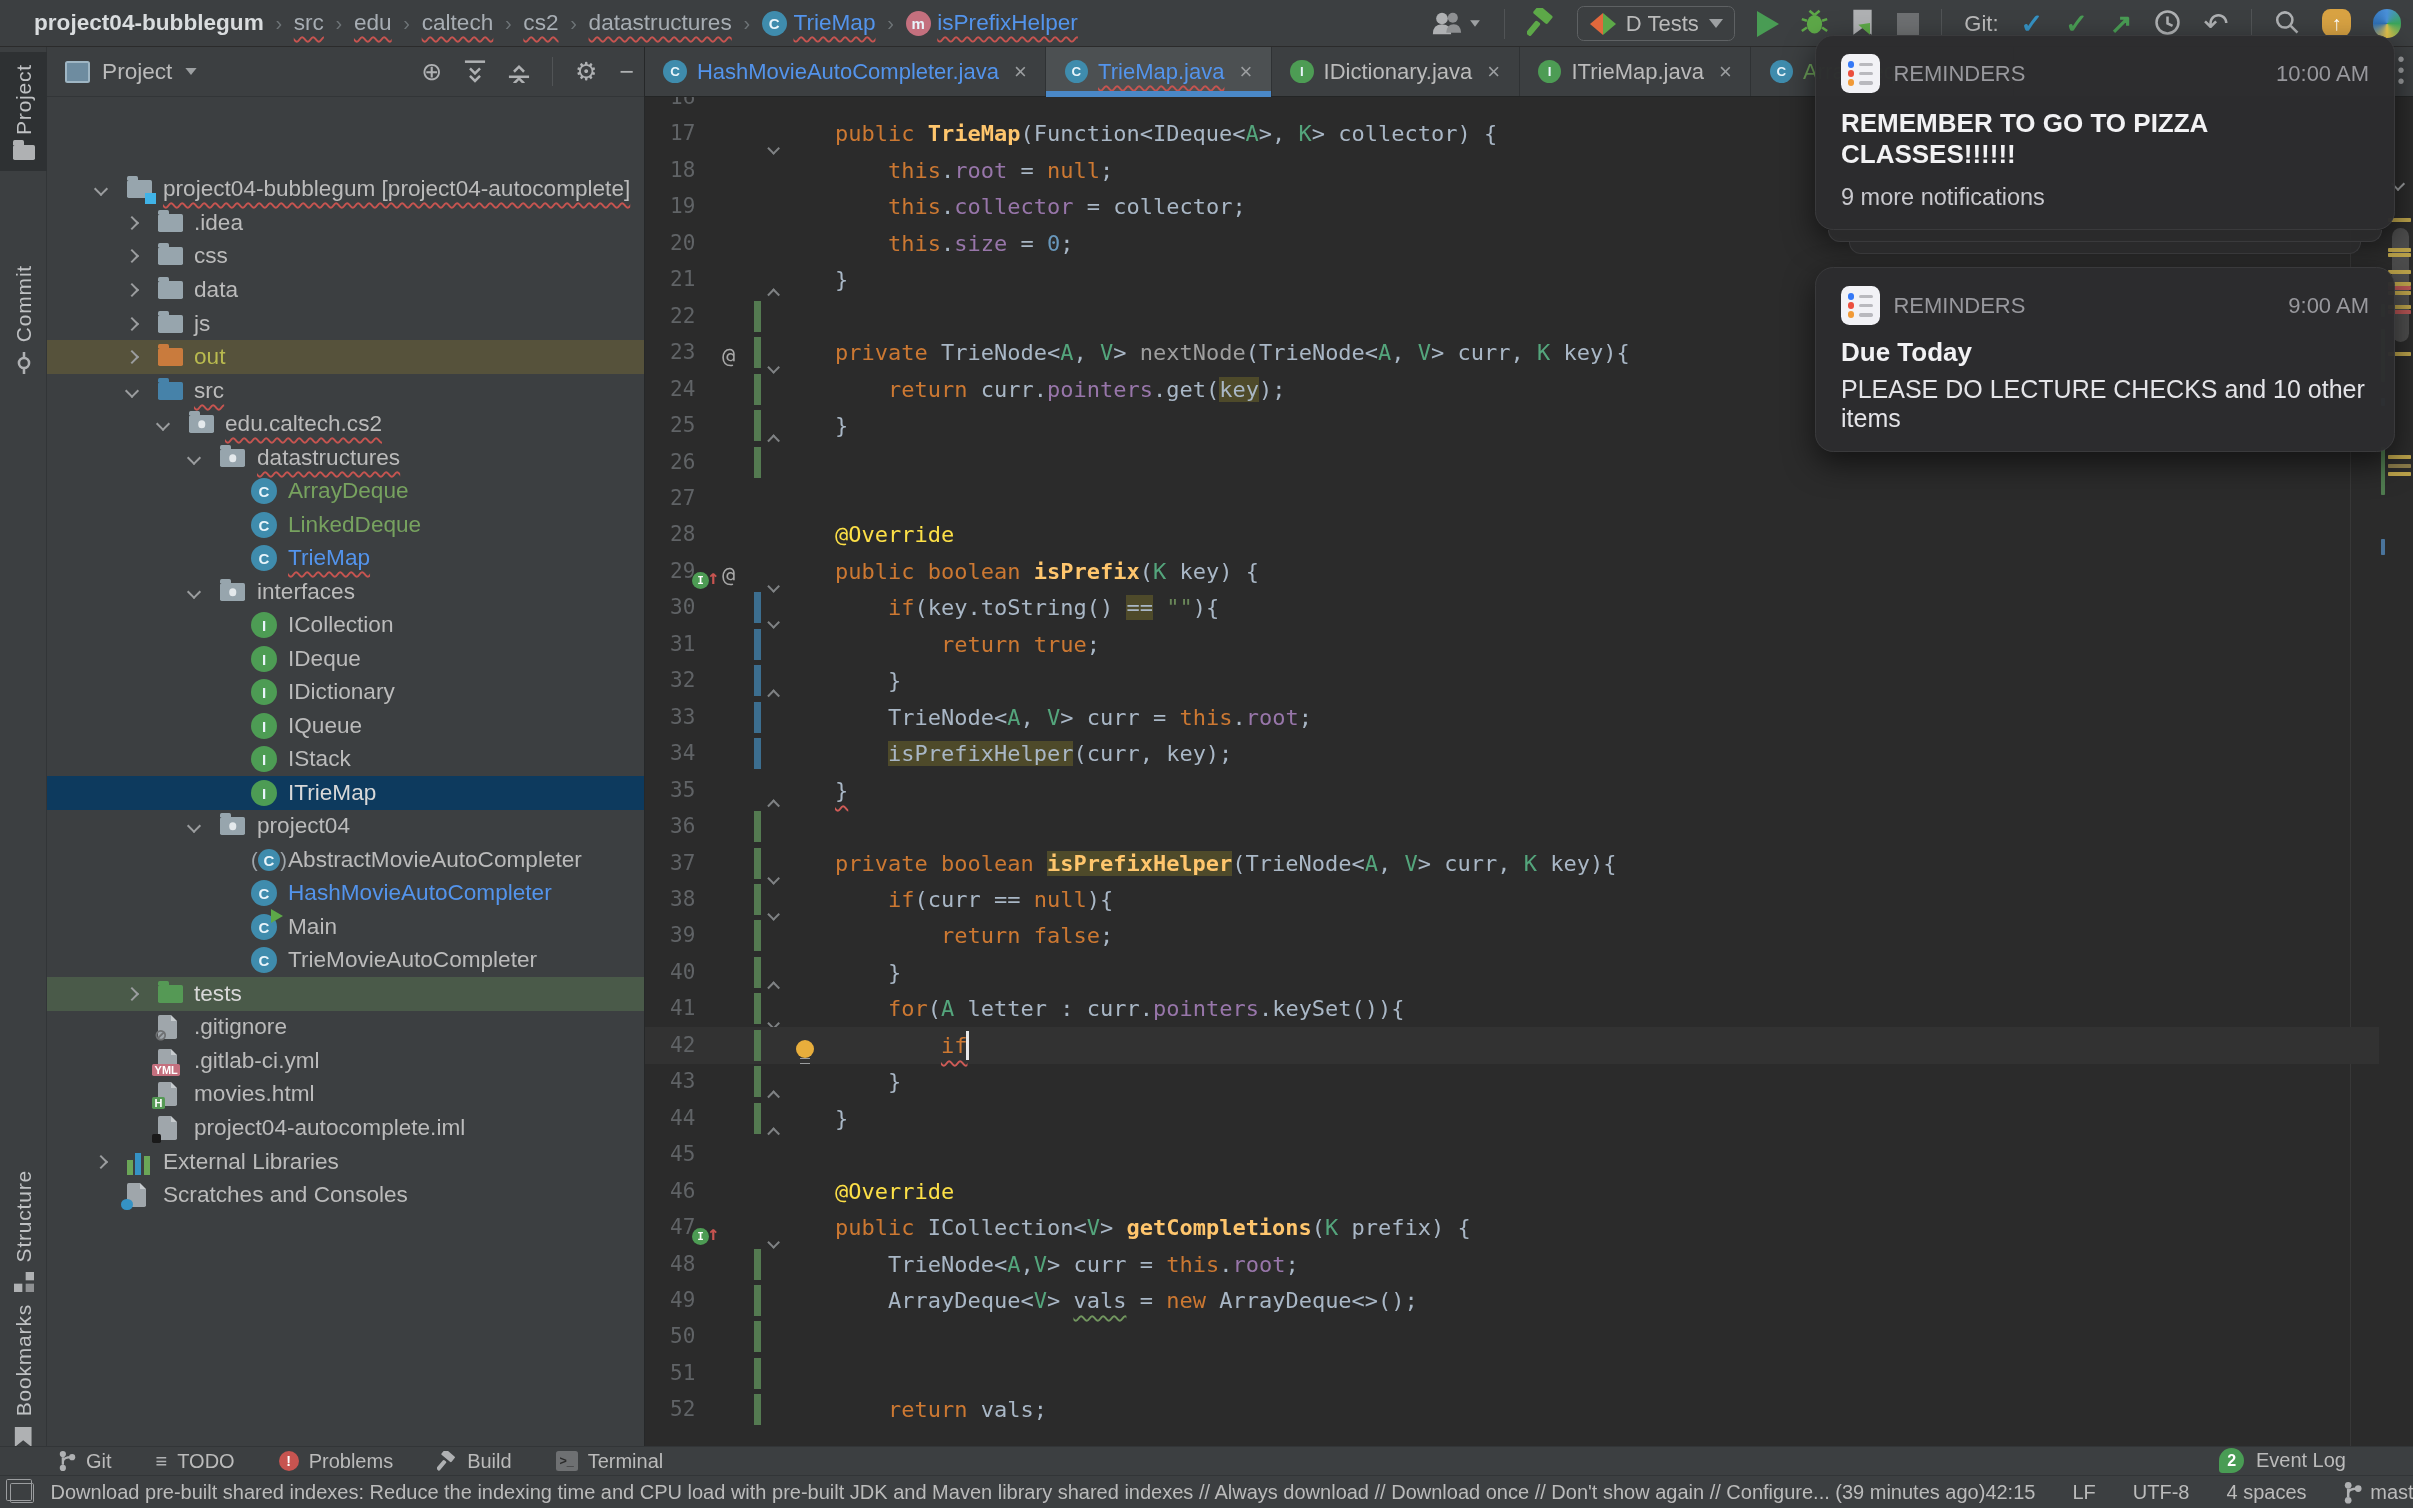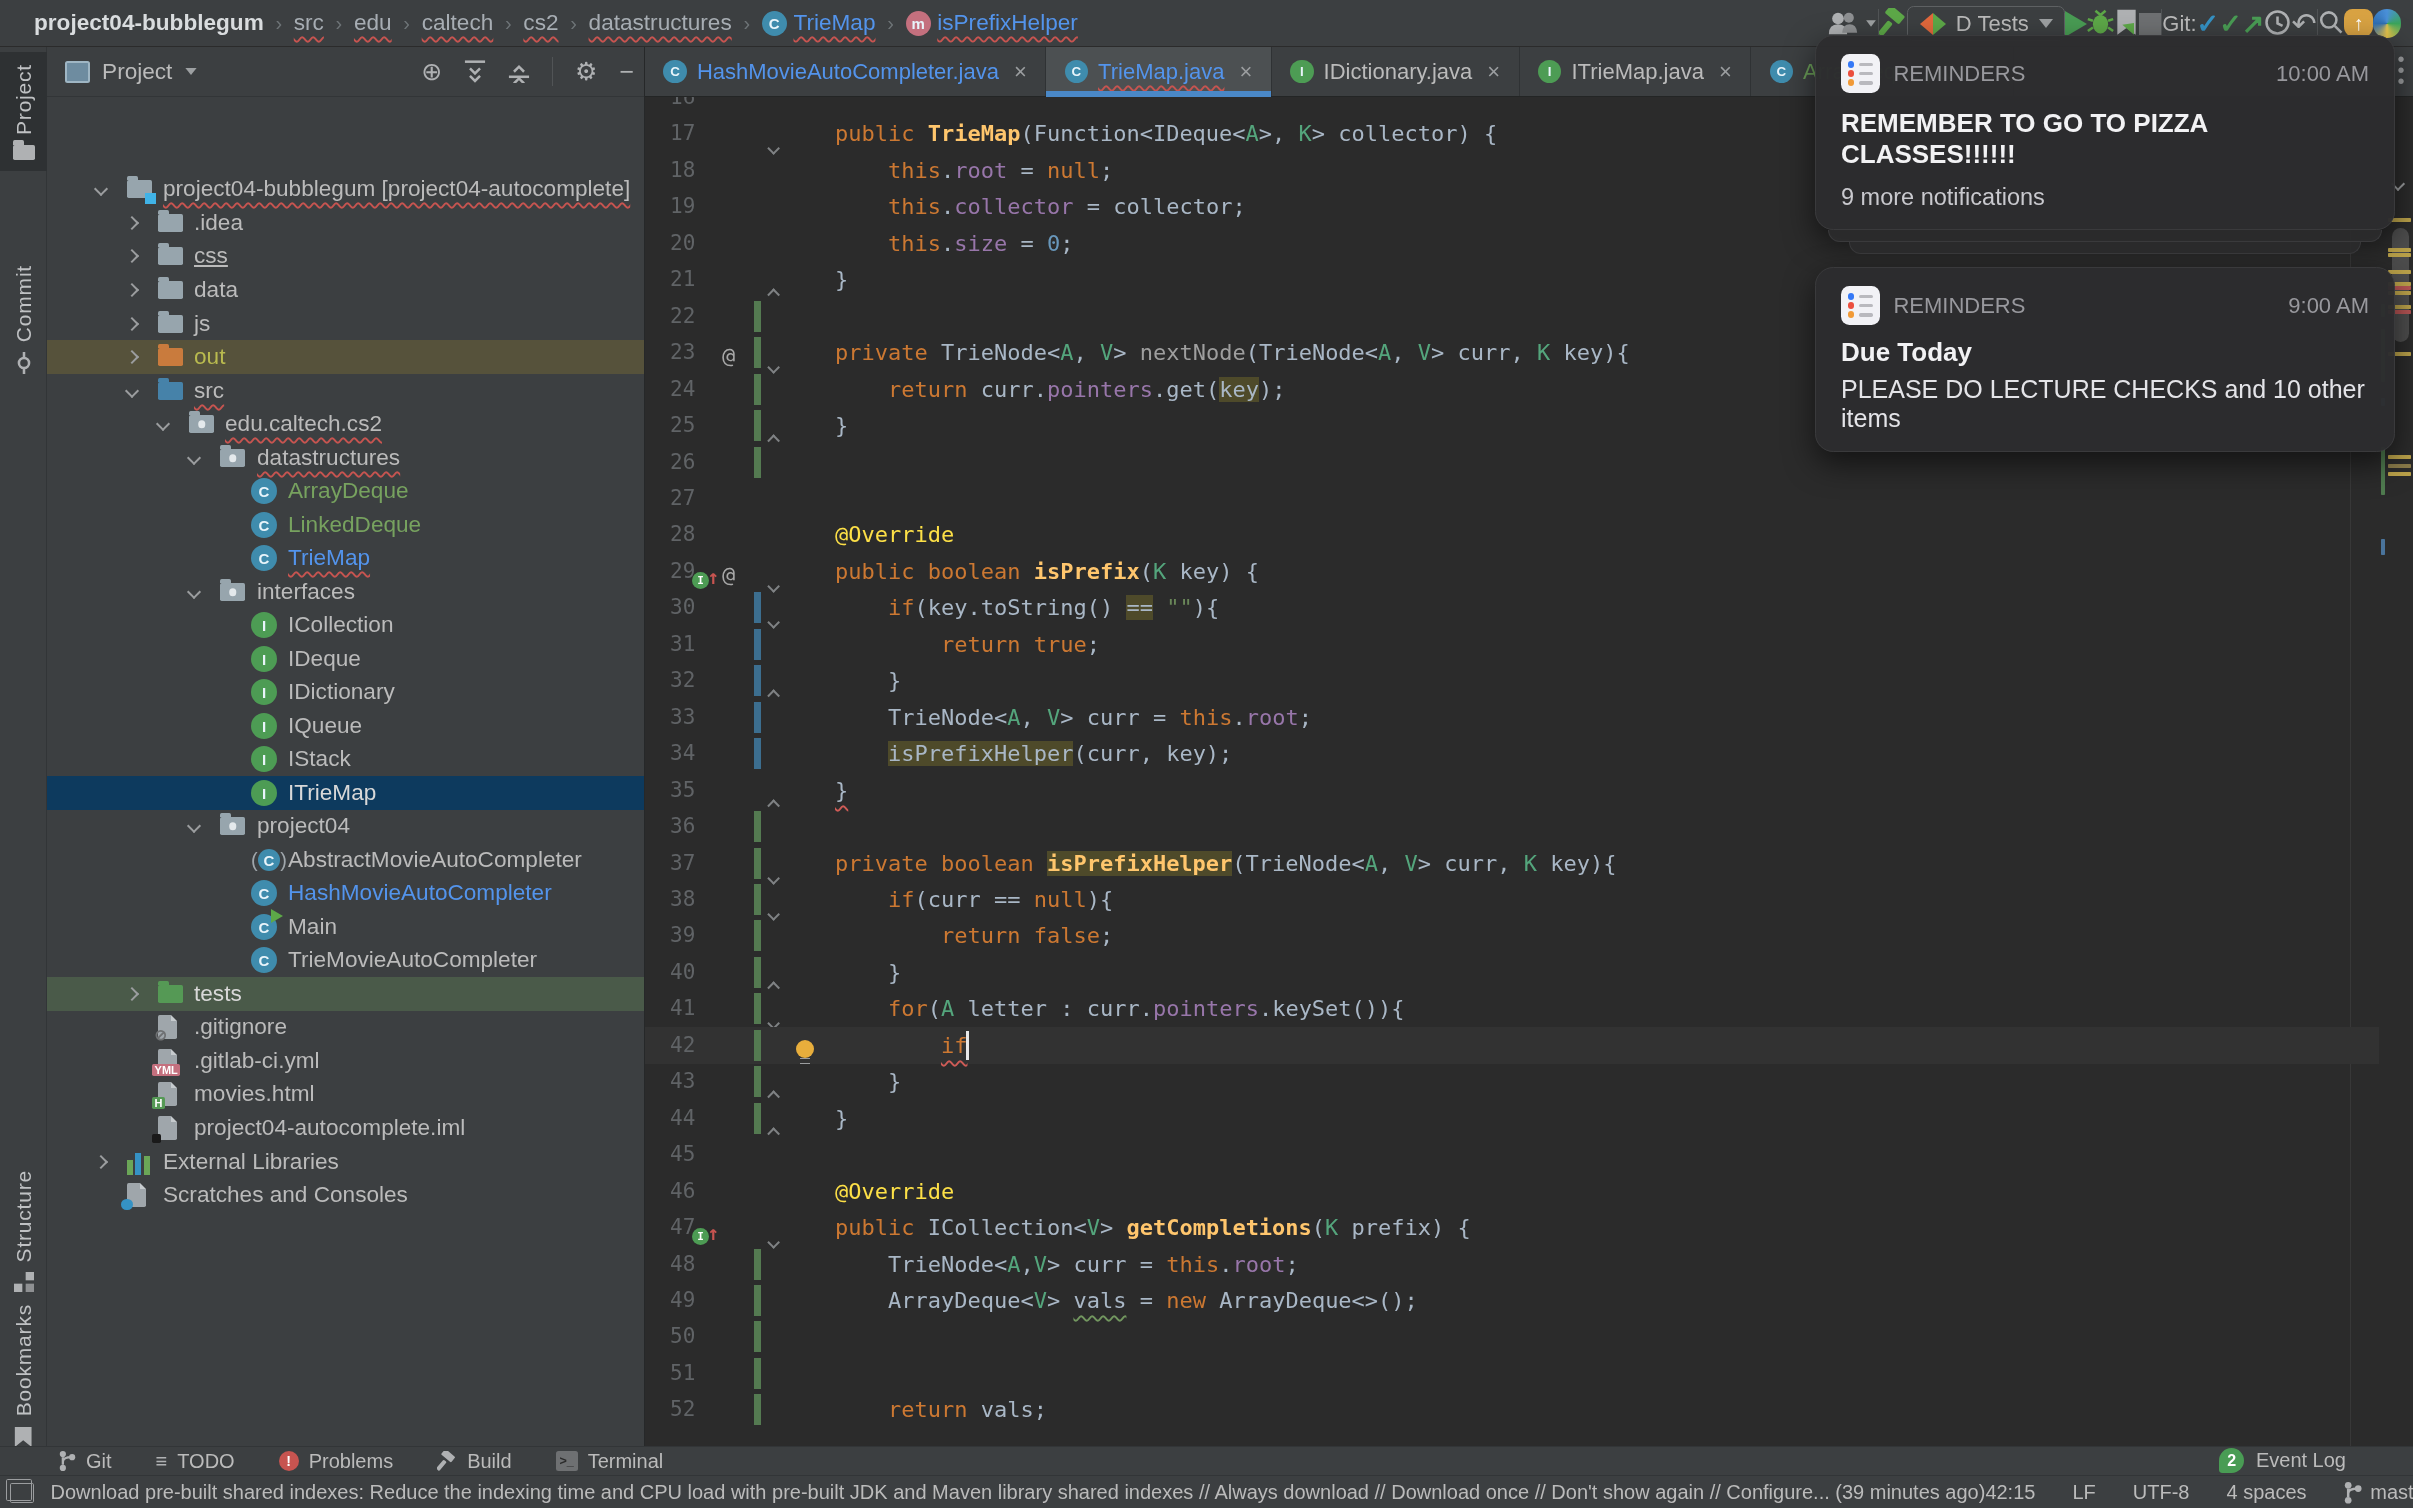--- a/index.html
+++ b/index.html
@@ -8,21 +8,21 @@
 
   
   #titlebar { position:absolute; left:0; top:0; width:2413px; height:47px; background:#3C3F41; border-bottom:0.8px solid #2B2B2B; display:flex; align-items:center; }
   #breadcrumbs { display:flex; align-items:center; gap:11.7px; padding-left:34px; font-size:22.6px; color:#A7ADB3; white-space:nowrap; }
   .bc-sep { color:#6E7477; font-size:20px; }
   .bc-root { font-weight:bold; color:#D9DCDE; }
   .bc-sq { text-decoration:underline; text-decoration-style:wavy; text-decoration-color:#C75450; text-decoration-thickness:1.7px; text-underline-offset:5.9px; }
   .bc-blue { color:#5394EC; }
   .mini-circ { display:inline-flex; width:25px; height:25px; border-radius:50%; align-items:center; justify-content:center; font-weight:bold; font-size:15px; color:#E8F4FA; vertical-align:middle; margin-right:6.7px; }
 
-  #main-toolbar { position:absolute; right:11.7px; top:0; height:47px; display:flex; align-items:center; }
+  #main-toolbar { position:absolute; right:11.7px; top:0; height:47px; display:flex; align-items:center; gap:22px; }
   .tb-divider { width:0.8px; height:30px; background:#515456; }
   .runbox { display:flex; align-items:center; gap:10px; border:0.8px solid #5E6163; border-radius:6.7px; padding:3.4px 11.7px; height:35px; color:#BBBBBB; font-size:22px; }
   .junit-ic { display:flex; }
   .junit-ic i { width:0; height:0; border-style:solid; display:block; }
   .tri-l { border-width:11px 13.4px 11px 0; border-color:transparent #E2683C transparent transparent; }
   .tri-r { border-width:11px 0 11px 13.4px; border-color:transparent transparent transparent #5DA848; }
   .chev-dn { width:0; height:0; border-left:7.5px solid transparent; border-right:7.5px solid transparent; border-top:9.2px solid #9DA0A2; display:inline-block; }
   .play-tri { width:0; height:0; border-top:13.4px solid transparent; border-bottom:13.4px solid transparent; border-left:22px solid #499C54; display:inline-block; }
   .stop-sq { width:22px; height:22px; background:#6E7072; display:inline-block; }
   .tb-label { font-size:22px; color:#BBBBBB; }
@@ -280,21 +280,21 @@
         <span class="bc-sq" style="position: absolute; left: 116px;">project04-bubblegum [project04-autocomplete]</span>
       </div>
       <div class="trow" style="top: 109px;">
         <span class="chv rt" style="left: 80px;"></span>
         <span class="fic" style="position: absolute; left: 111px;"></span>
         <span style="position: absolute; left: 147px;">.idea</span>
       </div>
       <div class="trow" style="top: 142px;">
         <span class="chv rt" style="left: 80px;"></span>
         <span class="fic" style="position: absolute; left: 111px;"></span>
-        <span style="position: absolute; left: 147px; text-decoration: underline;">css</span>
+        <span style="position: absolute; left: 147px;">css</span>
       </div>
       <div class="trow" style="top: 176px;">
         <span class="chv rt" style="left: 80px;"></span>
         <span class="fic" style="position: absolute; left: 111px;"></span>
         <span style="position: absolute; left: 147px;">data</span>
       </div>
       <div class="trow" style="top: 210px;">
         <span class="chv rt" style="left: 80px;"></span>
         <span class="fic" style="position: absolute; left: 111px;"></span>
         <span style="position: absolute; left: 147px;">js</span>

